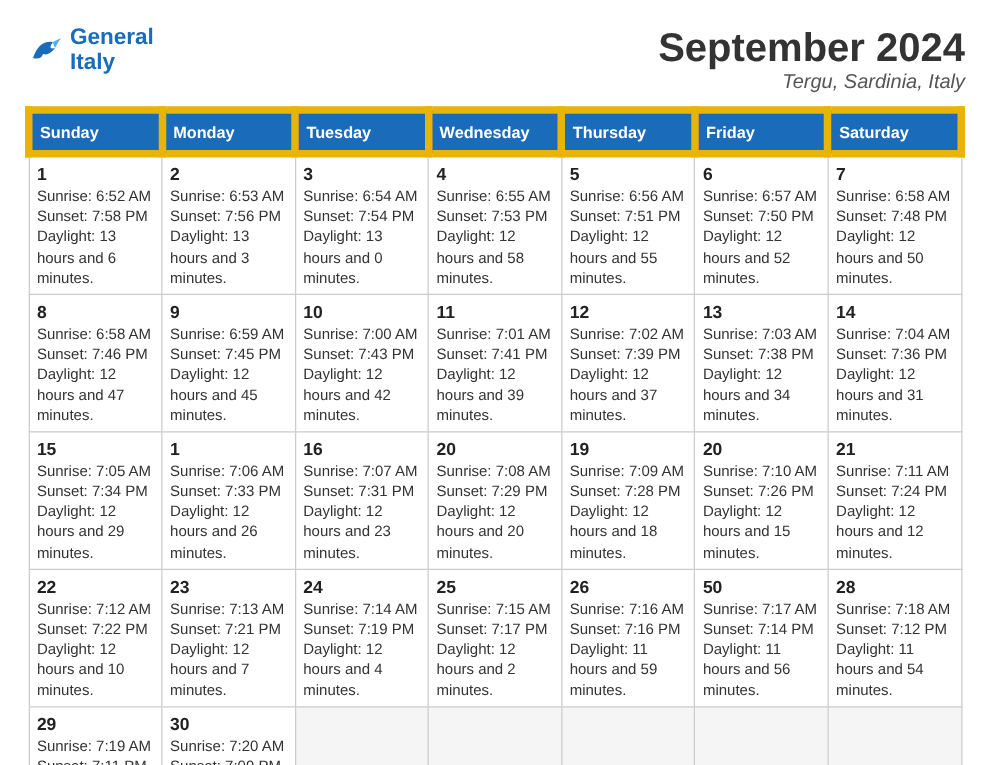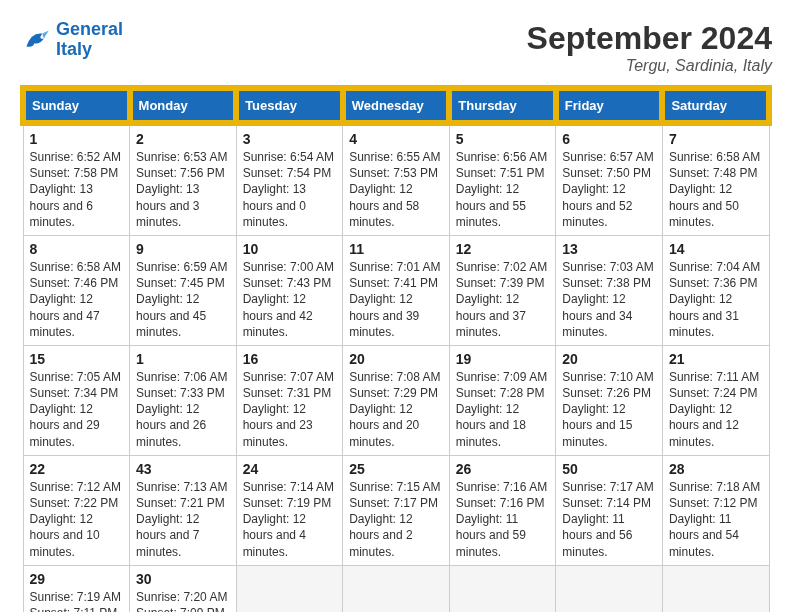--- a/index.html
+++ b/index.html
@@ -212,21 +212,21 @@
           <span class="day-num">21</span>
           <div class="day-info">Sunrise: 7:11 AM<br>Sunset: 7:24 PM<br>Daylight: 12 hours and 12 minutes.</div>
         </td>
       </tr>
       <tr>
         <td>
           <span class="day-num">22</span>
           <div class="day-info">Sunrise: 7:12 AM<br>Sunset: 7:22 PM<br>Daylight: 12 hours and 10 minutes.</div>
         </td>
         <td>
-          <span class="day-num">43</span>
+          <span class="day-num">23</span>
           <div class="day-info">Sunrise: 7:13 AM<br>Sunset: 7:21 PM<br>Daylight: 12 hours and 7 minutes.</div>
         </td>
         <td>
           <span class="day-num">24</span>
           <div class="day-info">Sunrise: 7:14 AM<br>Sunset: 7:19 PM<br>Daylight: 12 hours and 4 minutes.</div>
         </td>
         <td>
           <span class="day-num">25</span>
           <div class="day-info">Sunrise: 7:15 AM<br>Sunset: 7:17 PM<br>Daylight: 12 hours and 2 minutes.</div>
         </td>

